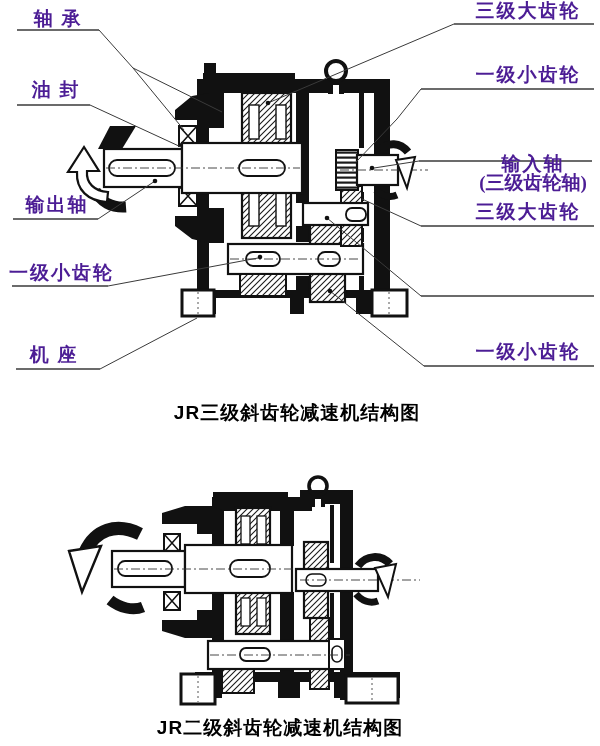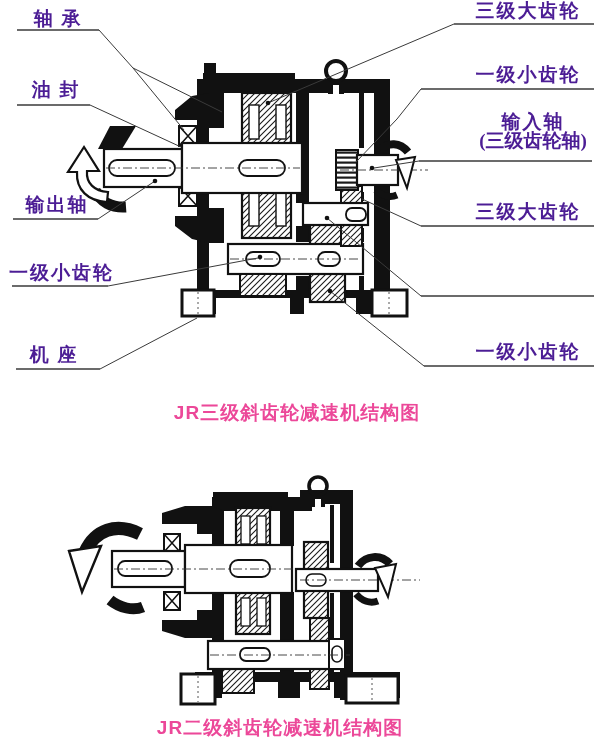--- a/index.html
+++ b/index.html
@@ -1,21 +1,21 @@
 <!DOCTYPE html>
 <html><head>
 <meta charset="utf-8">
 <style>
   html,body{margin:0;padding:0;background:#fff;}
   #page{position:relative;width:600px;height:746px;background:#ffffff;overflow:hidden;
         font-family:"Liberation Serif","DejaVu Serif",serif;}
   #drawing{position:absolute;left:0;top:0;}
   .lbl{position:absolute;color:#4c1d95;font-weight:bold;font-size:19px;line-height:19px;
        letter-spacing:2px;text-align:center;white-space:nowrap;}
-  .cap{position:absolute;color:#ec4899;font-family:"Liberation Sans","DejaVu Sans",sans-serif;
+  .cap{position:absolute;color:#000000;font-family:"Liberation Sans","DejaVu Sans",sans-serif;
        font-weight:bold;font-size:19px;letter-spacing:1px;text-align:center;white-space:nowrap;}
 </style>
 </head>
 <body>
 
 <div id="page">
 
 <svg id="drawing" width="600" height="746" viewBox="0 0 600 746">
   <defs>
     <pattern id="hatch" width="6" height="6" patternUnits="userSpaceOnUse">
@@ -253,21 +253,21 @@
 
 <div class="lbl" style="left:16px;top:9px;width:84px;">轴 承</div>
 <div class="lbl" style="left:14px;top:80px;width:84px;">油 封</div>
 <div class="lbl" style="left:13px;top:195px;width:88px;">输出轴</div>
 <div class="lbl" style="left:9px;top:263px;width:104px;">一级小齿轮</div>
 <div class="lbl" style="left:12px;top:345px;width:84px;">机 座</div>
 
 <div class="lbl" style="left:462px;top:1px;width:132px;">三级大齿轮</div>
 <div class="lbl" style="left:462px;top:65px;width:132px;">一级小齿轮</div>
 <div class="lbl" style="left:467px;top:112px;width:132px;">
-  <span style="display:block;">输入轴</span>
+  <span style="display:block;margin-top:42px;">输入轴</span>
   <span style="display:block;letter-spacing:0;">(三级齿轮轴)</span>
 </div>
 <div class="lbl" style="left:462px;top:202px;width:132px;">三级大齿轮</div>
 <div class="lbl" style="left:462px;top:342px;width:132px;">一级小齿轮</div>
 
 <div class="cap" style="left:147px;top:400px;width:300px;">JR三级斜齿轮减速机结构图</div>
 <div class="cap" style="left:130px;top:715px;width:300px;">JR二级斜齿轮减速机结构图</div>
 
 </div>
 

